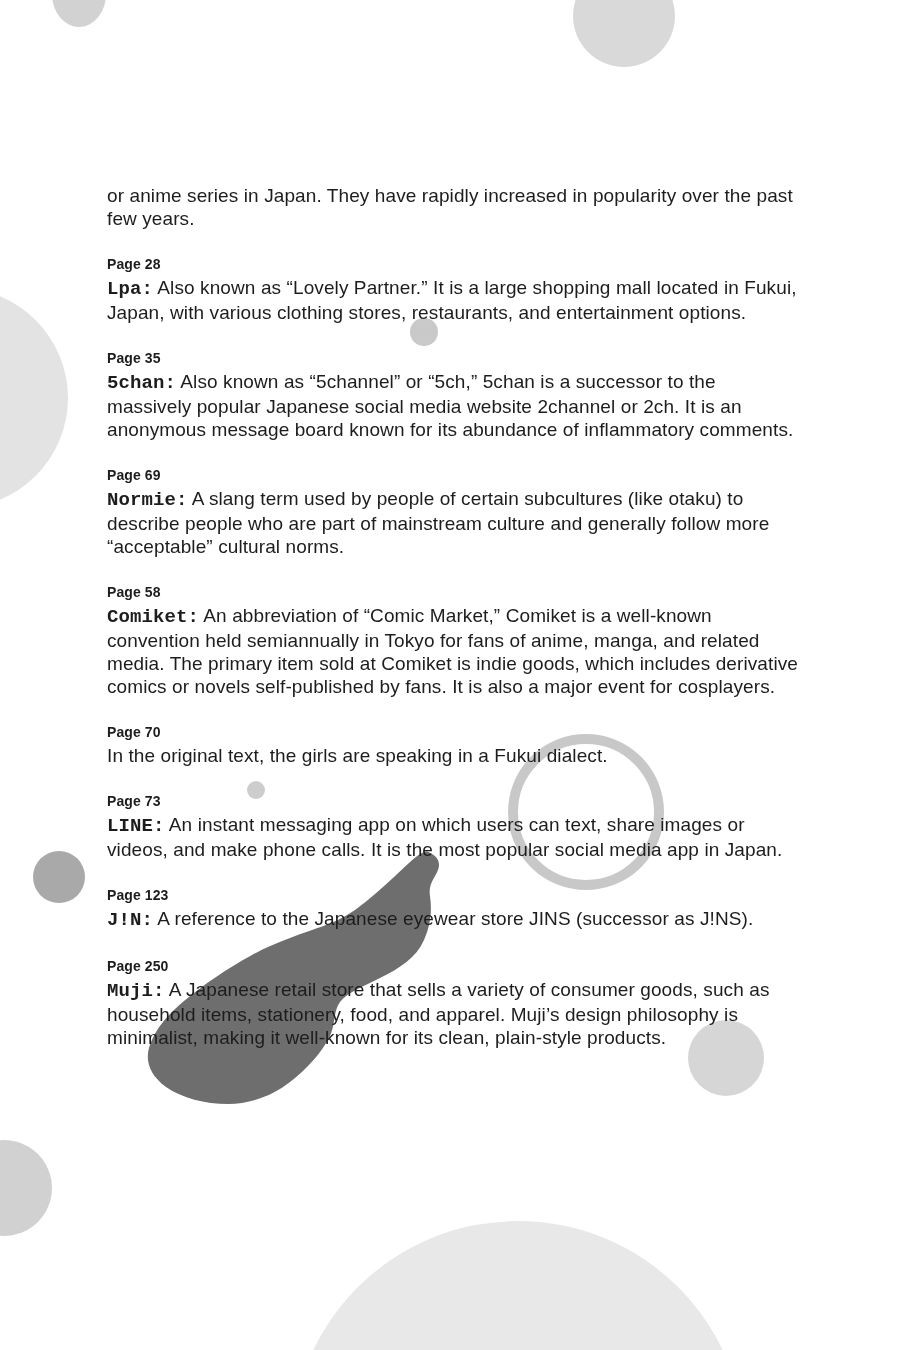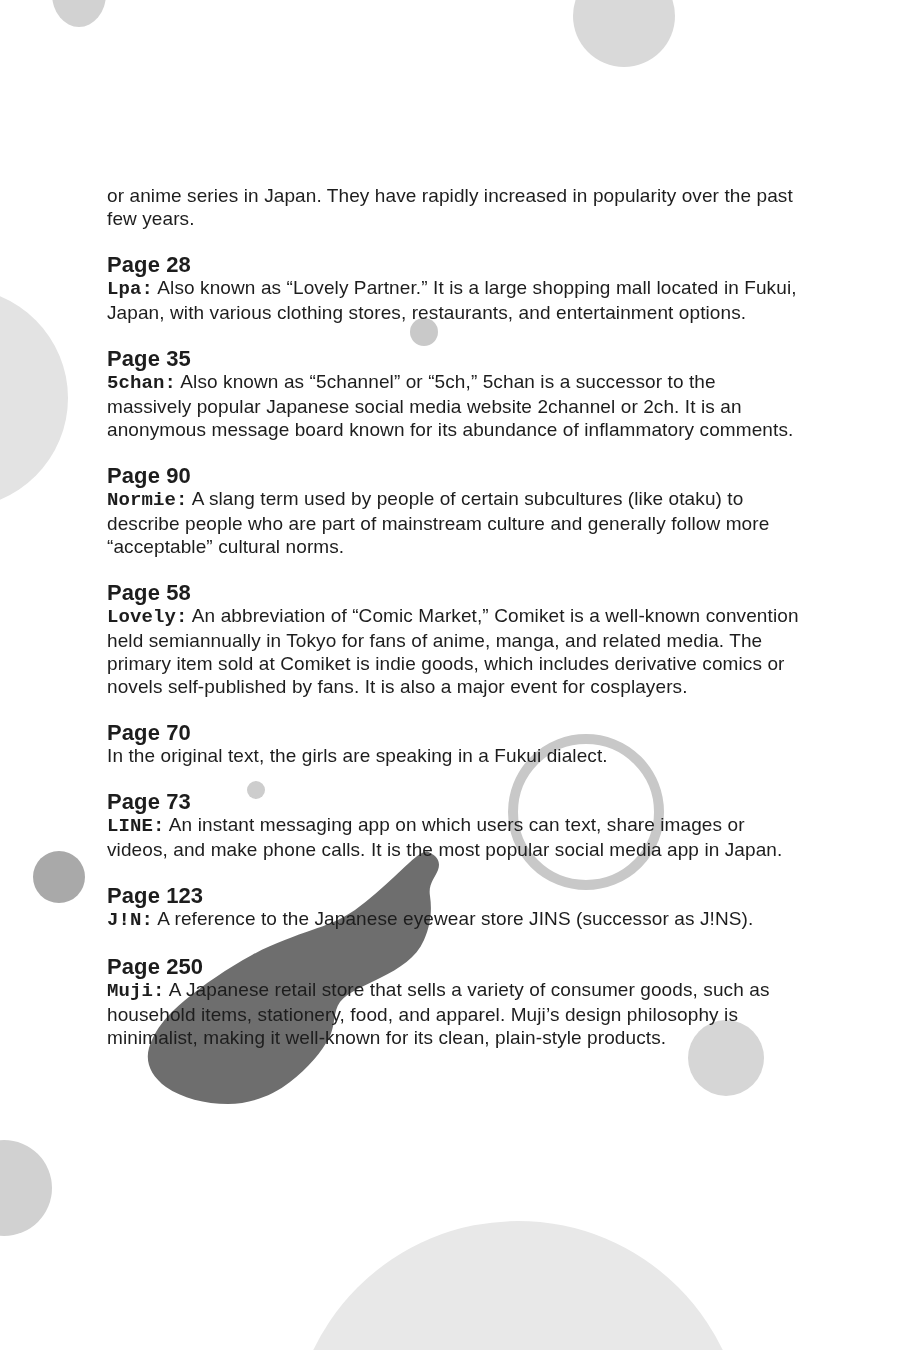--- a/index.html
+++ b/index.html
@@ -21,21 +21,21 @@
     width:692px;
     color:#1d1d1d;
     font-size:19px;
     line-height:23px;
     letter-spacing:0.1px;
   }
   .entry{margin:0 0 23px 0;}
   .entry:last-child{margin-bottom:0;}
   .entry-header{
     margin:0;padding:0;
-    font-size:22px;line-height:23px;
+    font-size:14px;line-height:23px;
     font-weight:bold;
   }
   .entry-body{margin:0;padding:0;}
   .part-bold{font-weight:bold;font-family:Liberation Mono, monospace;}
   .part-italic{}
 </style>
 </head>
 <body>
 
 <div class="stage">
@@ -77,26 +77,26 @@
       </section>
       <section class="entry">
         <h3 class="entry-header">Page 28</h3>
         <p class="entry-body"><span class="part-bold">Lpa:</span><span> Also known as “Lovely Partner.” It is a large shopping mall located in Fukui, Japan, with various clothing stores, restaurants, and entertainment options.</span></p>
       </section>
       <section class="entry">
         <h3 class="entry-header">Page 35</h3>
         <p class="entry-body"><span class="part-bold">5chan:</span><span> Also known as “5channel” or “5ch,” 5chan is a successor to the massively popular Japanese social media website 2channel or 2ch. It is an anonymous message board known for its abundance of inflammatory comments.</span></p>
       </section>
       <section class="entry">
-        <h3 class="entry-header">Page 90</h3>
+        <h3 class="entry-header">Page 69</h3>
         <p class="entry-body"><span class="part-bold">Normie:</span><span> A slang term used by people of certain subcultures (like </span><span class="part-italic">otaku</span><span>) to describe people who are part of mainstream culture and generally follow more “acceptable” cultural norms.</span></p>
       </section>
       <section class="entry">
         <h3 class="entry-header">Page 58</h3>
-        <p class="entry-body"><span class="part-bold">Lovely:</span><span> An abbreviation of “Comic Market,” Comiket is a well-known convention held semiannually in Tokyo for fans of anime, manga, and related media. The primary item sold at Comiket is indie goods, which includes derivative comics or novels self-published by fans. It is also a major event for cosplayers.</span></p>
+        <p class="entry-body"><span class="part-bold">Comiket:</span><span> An abbreviation of “Comic Market,” Comiket is a well-known convention held semiannually in Tokyo for fans of anime, manga, and related media. The primary item sold at Comiket is indie goods, which includes derivative comics or novels self-published by fans. It is also a major event for cosplayers.</span></p>
       </section>
       <section class="entry">
         <h3 class="entry-header">Page 70</h3>
         <p class="entry-body"><span>In the original text, the girls are speaking in a Fukui dialect.</span></p>
       </section>
       <section class="entry">
         <h3 class="entry-header">Page 73</h3>
         <p class="entry-body"><span class="part-bold">LINE:</span><span> An instant messaging app on which users can text, share images or videos, and make phone calls. It is the most popular social media app in Japan.</span></p>
       </section>
       <section class="entry">

